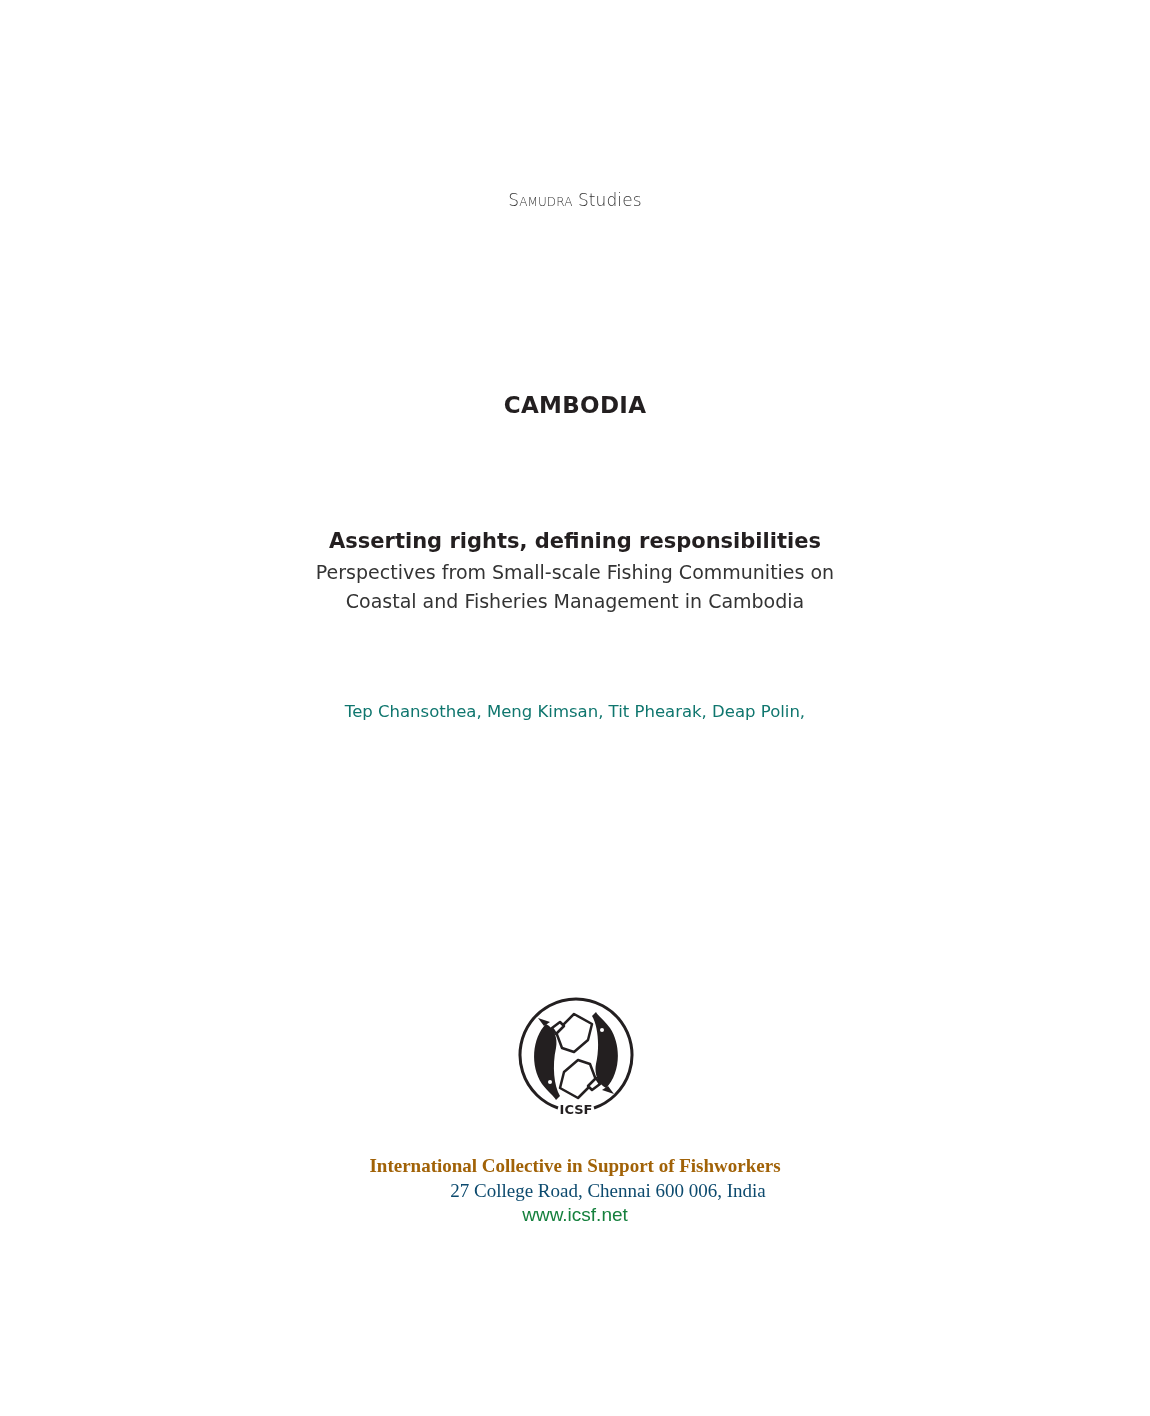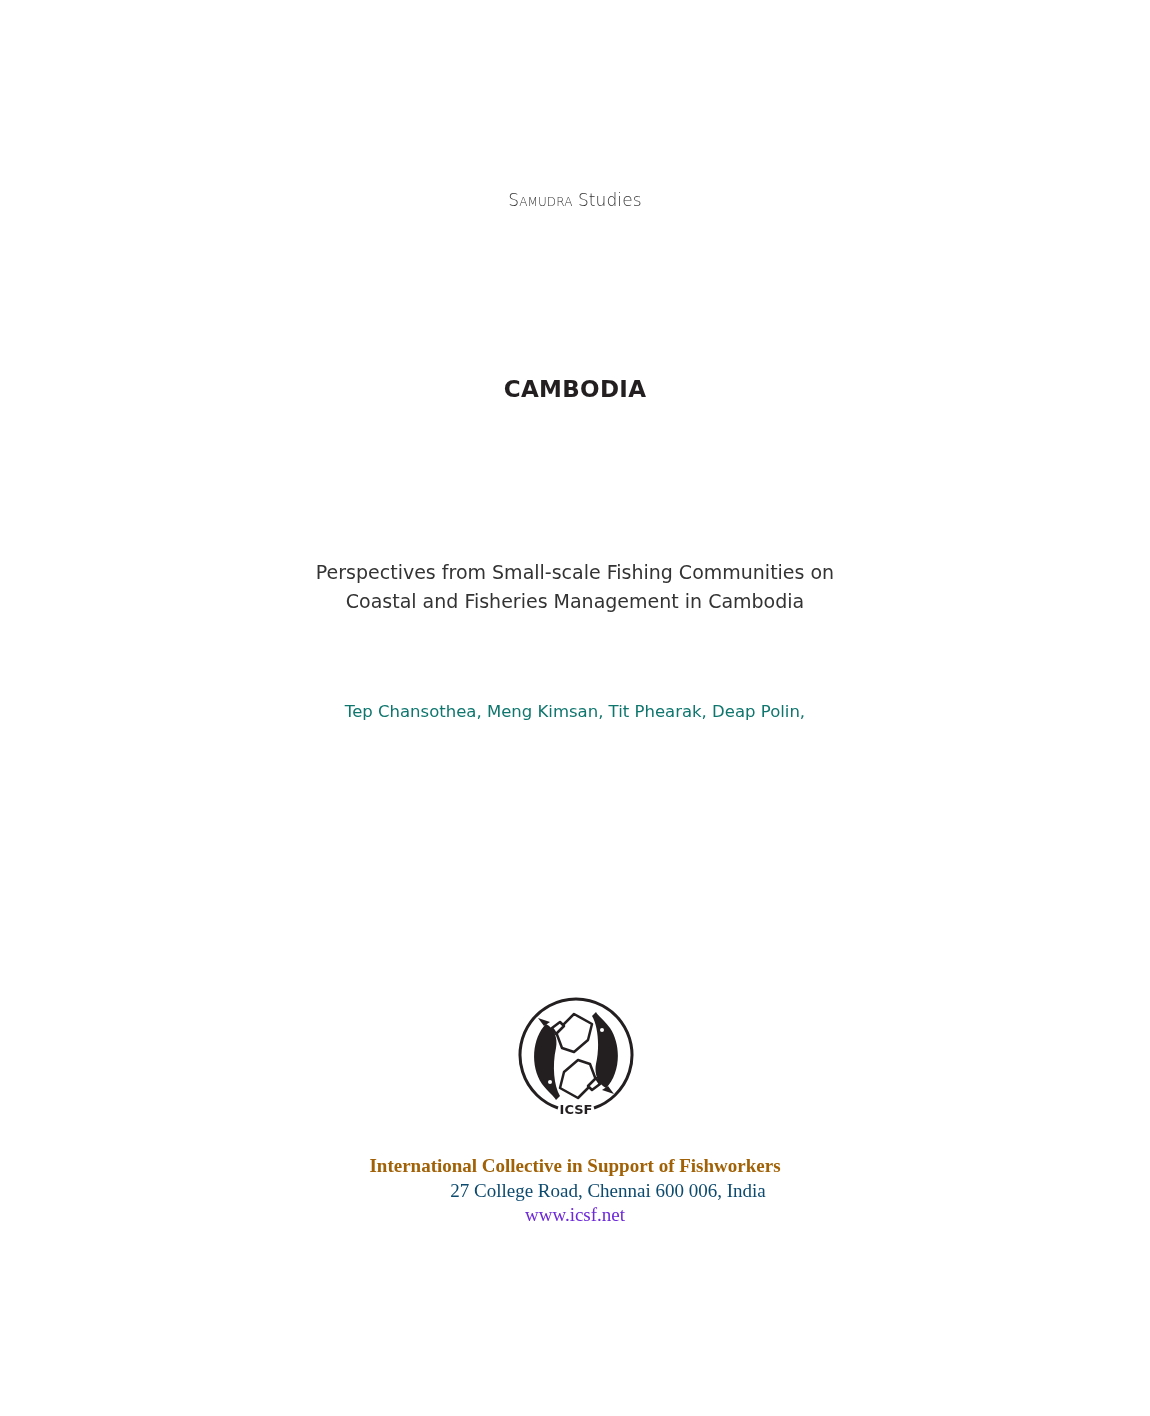--- a/index.html
+++ b/index.html
@@ -1,42 +1,43 @@
 <!DOCTYPE html>
 <html><head>
 <meta charset="utf-8">
 <style>
   html, body { margin: 0; padding: 0; background: #ffffff; }
   body { width: 1150px; height: 1416px; position: relative; overflow: hidden; color: #231f20; }
   .page { position: absolute; left: 0; top: 0; width: 1150px; height: 1416px; background: #fff; }
   .center { position: absolute; left: 0; width: 1150px; text-align: center; }
   .series { top: 181px; font-family: "DejaVu Sans", sans-serif; font-size: 17px; font-weight: 300; color: #333; letter-spacing: 0.1px; margin-top: 9px; }
   .series .sc { font-variant: small-caps; }
-  .country { top: 376px; font-family: "DejaVu Sans", sans-serif; font-size: 23px; font-weight: bold; color: #231f20; letter-spacing: 0.3px; }
+  .country { top: 392px; font-family: "DejaVu Sans", sans-serif; font-size: 23px; font-weight: bold; color: #231f20; letter-spacing: 0.3px; }
   .title { top: 529px; font-family: "DejaVu Sans", sans-serif; font-size: 21px; font-weight: bold; color: #231f20; }
   .subtitle { font-family: "DejaVu Sans", sans-serif; font-size: 19px; font-weight: normal; color: #333; line-height: 29px; }
   .subtitle.l1 { top: 558px; }
   .subtitle.l2 { top: 587px; }
   .authors { font-family: "DejaVu Sans", sans-serif; font-size: 16.5px; font-weight: normal; color: #0f766e; line-height: 25px; }
   .authors.l1 { top: 699px; }
   .authors.l2 { top: 724px; }
   .logo { position: absolute; left: 516px; top: 996px; width: 120px; height: 120px; }
   .org { top: 1155px; font-family: "Liberation Serif", "DejaVu Serif", serif; font-size: 19px; font-weight: bold; color: #a16207; }
   .addr { top: 1180px; font-family: "Liberation Serif", "DejaVu Serif", serif; font-size: 19px; color: #0c4a6e; margin-left: 33px; }
-  .web { top: 1204px; font-family: Liberation Serif, serif; font-size: 19px; color: #6d28d9; }
+  .web { top: 1204px; font-family: Liberation Sans, sans-serif; font-size: 19px; color: #15803d; }
 </style>
 </head>
 <body>
 
 <div class="page">
 
   <div class="center series"><span class="sc">Samudra</span><span> Studies</span></div>
 
   <div class="center country">CAMBODIA</div>
 
+  <div class="center title">Asserting rights, defining responsibilities</div>
   <div class="center subtitle l1">Perspectives from Small-scale Fishing Communities on</div>
   <div class="center subtitle l2">Coastal and Fisheries Management in Cambodia</div>
 
   <div class="center authors l1">Tep Chansothea, Meng Kimsan, Tit Phearak, Deap Polin,</div>
 
   <svg class="logo" viewBox="0 0 120 120" xmlns="http://www.w3.org/2000/svg">
 
     <path d="M 42 112 A 56 56 0 1 1 78 112" fill="none" stroke="#231f20" stroke-width="3"></path>
 
     <path d="M 30 28 C 16 42, 14 70, 26 88 C 32 96, 38 100, 40 104 L 44 100 C 38 90, 36 70, 40 52 C 42 42, 38 32, 30 28 Z" fill="#231f20"></path>

